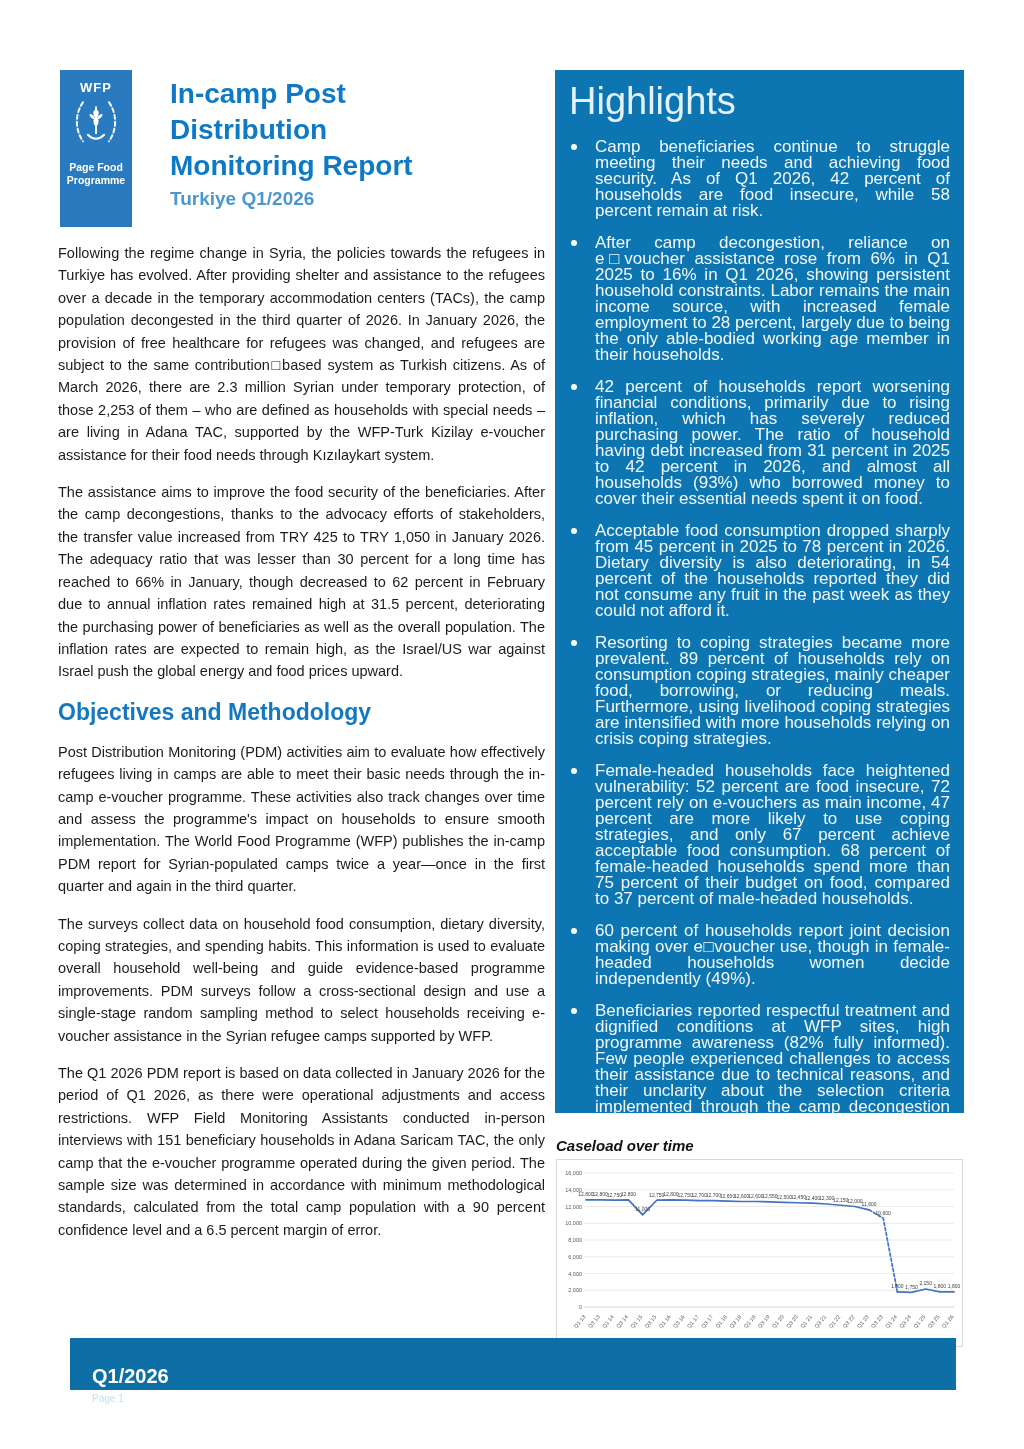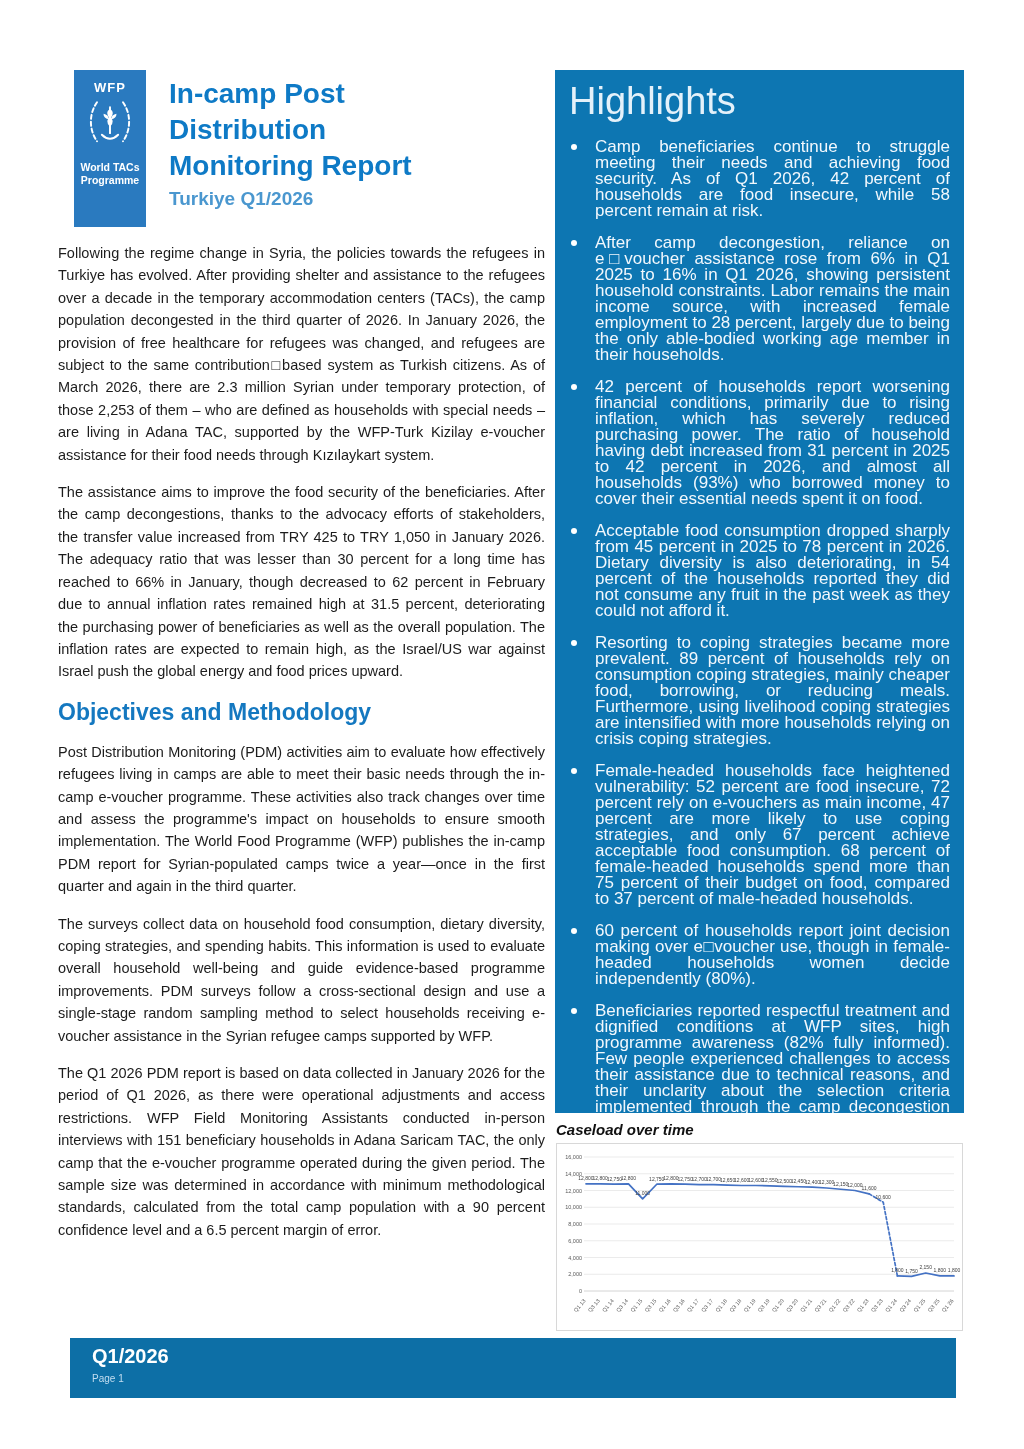--- a/index.html
+++ b/index.html
@@ -17,21 +17,21 @@
   body{
     position:relative;
     width:1024px;height:1449px;
     font-family:"Liberation Sans",sans-serif;
     color:var(--body-text);
     overflow:hidden;
   }
 
   
   .left-col{position:absolute;left:58px;top:70px;width:487px;}
-  .header-row{display:flex;gap:23px;align-items:flex-start;margin-left:16px;}
+  .header-row{display:flex;gap:38px;align-items:flex-start;margin-left:2px;}
   .logo{
     width:72px;height:157px;background:var(--logo-bg);
     display:flex;flex-direction:column;align-items:center;
     padding-top:10px;color:#fff;flex:none;
   }
   .logo-acronym{font-size:13px;font-weight:bold;letter-spacing:1px;}
   .logo-emblem{margin:2px 0 4px;}
   .logo-orgname{
     font-size:10.5px;font-weight:bold;text-align:center;
     line-height:1.2;width:60px;
@@ -70,31 +70,32 @@
   .highlights-list li::before{
     content:"";position:absolute;left:4px;top:5px;
     width:6px;height:6px;border-radius:50%;background:#fff;
   }
 
   
   .chart-section{position:absolute;left:556px;top:1121px;width:408px;}
   .chart-title{
     font-size:15px;font-weight:bold;font-style:italic;color:#111;
     margin-bottom:5px;
+    margin-top:16px;
   }
   .chart-box{
     width:407px;height:188px;border:1px solid #d8d8d8;background:#fff;
     padding:1px;
   }
   .chart-box svg{display:block;}
 
   
   .footer-bar{
-    position:absolute;left:70px;top:1338px;width:886px;height:60px;
-    background:var(--footer-bg);color:#fff;padding:7px 0 0 22px;
+    position:absolute;left:70px;top:1338px;width:886px;height:52px;
+    background:var(--footer-bg);color:#fff;padding:27px 0 0 22px;
   }
   .footer-quarter{font-size:20px;font-weight:bold;}
   .footer-page{font-size:10px;color:#c3ddf0;margin-top:5px;}
 </style>
 </head>
 <body>
 
 <div class="left-col">
 
   <div class="header-row">
@@ -109,21 +110,21 @@
             <path d="M22 46 q10 10 20 0"></path>
           </g>
           <g fill="#ffffff">
             <path d="M32 14 q7 5 0 12 q-7 -7 0 -12"></path>
             <path d="M32 24 q7 5 0 12 q-7 -7 0 -12"></path>
             <path d="M24 20 q6 1 7 7 q-7 -1 -7 -7"></path>
             <path d="M40 20 q-6 1 -7 7 q7 -1 7 -7"></path>
           </g>
         </svg>
       </div>
-      <div class="logo-orgname">World TACs Programme</div>
+      <div class="logo-orgname">Page Food Programme</div>
     </div>
     <div class="title-block">
       <div class="doc-title">
         <div>In-camp Post</div>
         <div>Distribution</div>
         <div>Monitoring Report</div>
       </div>
       <div class="doc-subtitle">Turkiye Q1/2026</div>
     </div>
   </div>
@@ -139,21 +140,21 @@
 
 <aside class="highlights">
   <h1 class="highlights-title">Highlights</h1>
   <ul class="highlights-list">
     <li>Camp beneficiaries continue to struggle meeting their needs and achieving food security. As of Q1 2026, 42 percent of households are food insecure, while 58 percent remain at risk.</li>
     <li>After camp decongestion, reliance on e□voucher assistance rose from 6% in Q1 2025 to 16% in Q1 2026, showing persistent household constraints. Labor remains the main income source, with increased female employment to 28 percent, largely due to being the only able-bodied working age member in their households.</li>
     <li>42 percent of households report worsening financial conditions, primarily due to rising inflation, which has severely reduced purchasing power. The ratio of household having debt increased from 31 percent in 2025 to 42 percent in 2026, and almost all households (93%) who borrowed money to cover their essential needs spent it on food.</li>
     <li>Acceptable food consumption dropped sharply from 45 percent in 2025 to 78 percent in 2026. Dietary diversity is also deteriorating, in 54 percent of the households reported they did not consume any fruit in the past week as they could not afford it.</li>
     <li>Resorting to coping strategies became more prevalent. 89 percent of households rely on consumption coping strategies, mainly cheaper food, borrowing, or reducing meals. Furthermore, using livelihood coping strategies are intensified with more households relying on crisis coping strategies.</li>
     <li>Female-headed households face heightened vulnerability: 52 percent are food insecure, 72 percent rely on e-vouchers as main income, 47 percent are more likely to use coping strategies, and only 67 percent achieve acceptable food consumption. 68 percent of female-headed households spend more than 75 percent of their budget on food, compared to 37 percent of male-headed households.</li>
-    <li>60 percent of households report joint decision making over e□voucher use, though in female-headed households women decide independently (80%).</li>
+    <li>60 percent of households report joint decision making over e□voucher use, though in female-headed households women decide independently (49%).</li>
     <li>Beneficiaries reported respectful treatment and dignified conditions at WFP sites, high programme awareness (82% fully informed). Few people experienced challenges to access their assistance due to technical reasons, and their unclarity about the selection criteria implemented through the camp decongestion process.</li>
   </ul>
 </aside>
 
 <section class="chart-section">
   <div class="chart-title">Caseload over time</div>
   <div class="chart-box">
     <svg id="caseload-svg" width="405" height="184" viewBox="0 0 405 184" font-family="Liberation Sans, sans-serif">
         <line x1="26" x2="396" y1="146" y2="146" stroke="#c9c9c9" stroke-width="0.8"></line>
         <text x="24" y="148" text-anchor="end" font-size="5.5" fill="#595959">0</text>

